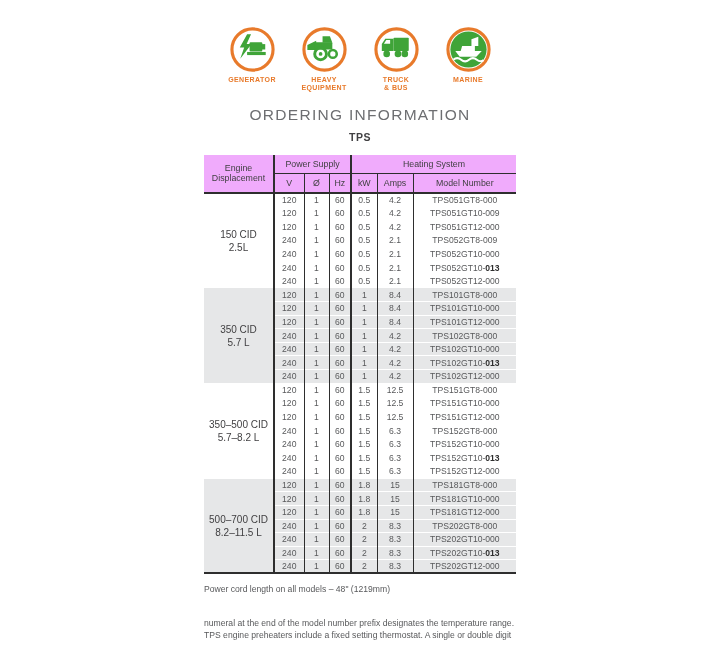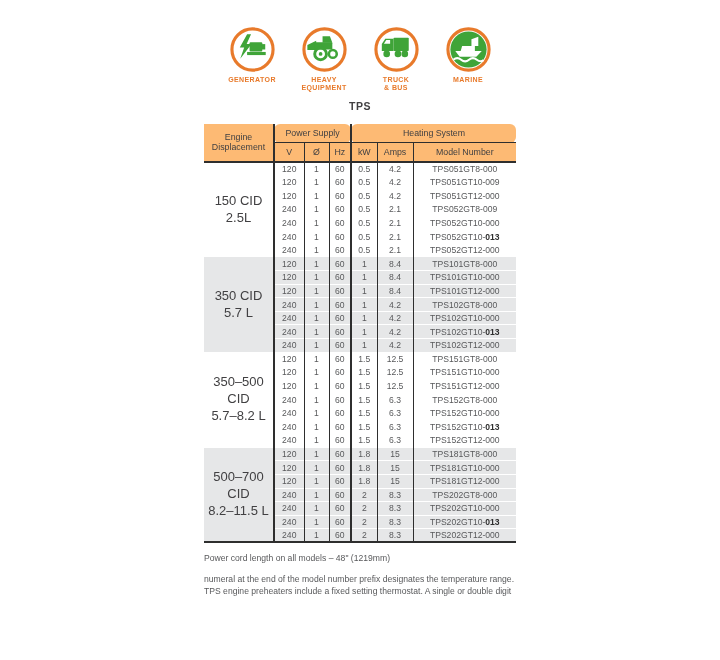--- a/index.html
+++ b/index.html
@@ -31,41 +31,41 @@
   }
 
   
   .table-wrap { width:312px; margin:12px auto 0; }
   table.order {
     width:312px; border-collapse:collapse; table-layout:fixed;
     border-bottom:2.5px solid #2E2E2E;
   }
   table.order th, table.order td { padding:0; }
   thead th {
-    background:#fdba74; font-weight:400; color:#414042;
+    background:#f0abfc; font-weight:400; color:#414042;
     font-size:8.8px; height:19px; vertical-align:middle; text-align:center;
   }
   thead th.disp-head { font-size:8.8px; line-height:1.2; border-bottom:2px solid #2E2E2E; }
-  thead th.group-head { border-bottom:1.5px solid #2E2E2E;border-radius:6px; }
+  thead th.group-head { border-bottom:1.5px solid #2E2E2E; }
   thead tr.sub th { border-bottom:2px solid #2E2E2E; }
   .sep-major { border-left:2.5px solid #2E2E2E; }
   .sep-minor { border-left:1.5px solid #2E2E2E; }
   tbody td {
     height:13.6px; text-align:center; vertical-align:middle;
     font-size:8.6px; color:#58595B; border-top:1px solid #ffffff;
     background:#ffffff;
   }
   tbody tr.alt td { background:#E6E7E8; }
-  tbody td.disp { font-size:13px; color:#414042; line-height:1.3; }
+  tbody td.disp { font-size:10px; color:#414042; line-height:1.3; }
   tbody td.model b { font-weight:700; color:#2E2E2E; }
 
   
   .notes { margin:9px 0 0 204px; font-size:8.6px; color:#58595B; line-height:1.4; }
   .notes .line { white-space:nowrap; }
-  .note1 { margin-bottom:9px; }
+  .note1 { margin-bottom:22px; }
   .example-label { font-weight:700; color:#414042; }
   .example-ul { font-weight:700; text-decoration:underline; color:#414042; }
 </style>
 </head>
 <body>
 
 <div class="page">
 
   <div class="icons-row">
 
@@ -131,20 +131,21 @@
         </g>
         <path d="M8.5 34.5 q4 -3.2 8 0 q4 3.2 8 0 q4 -3.2 8 0 q3.5 2.8 7 0.3" stroke="#ffffff" stroke-width="2.2" fill="none"></path>
       </svg>
       <div class="icon-label">
         <div>MARINE</div>
       </div>
     </div>
 
   </div>
 
+  <div class="title">ORDERING INFORMATION</div>
   <div class="subtitle">TPS</div>
 
   <div class="table-wrap">
     <table class="order">
       <colgroup>
         <col style="width:70px">
           <col style="width:30px">
           <col style="width:25px">
         <col style="width:22px">
           <col style="width:26px">

